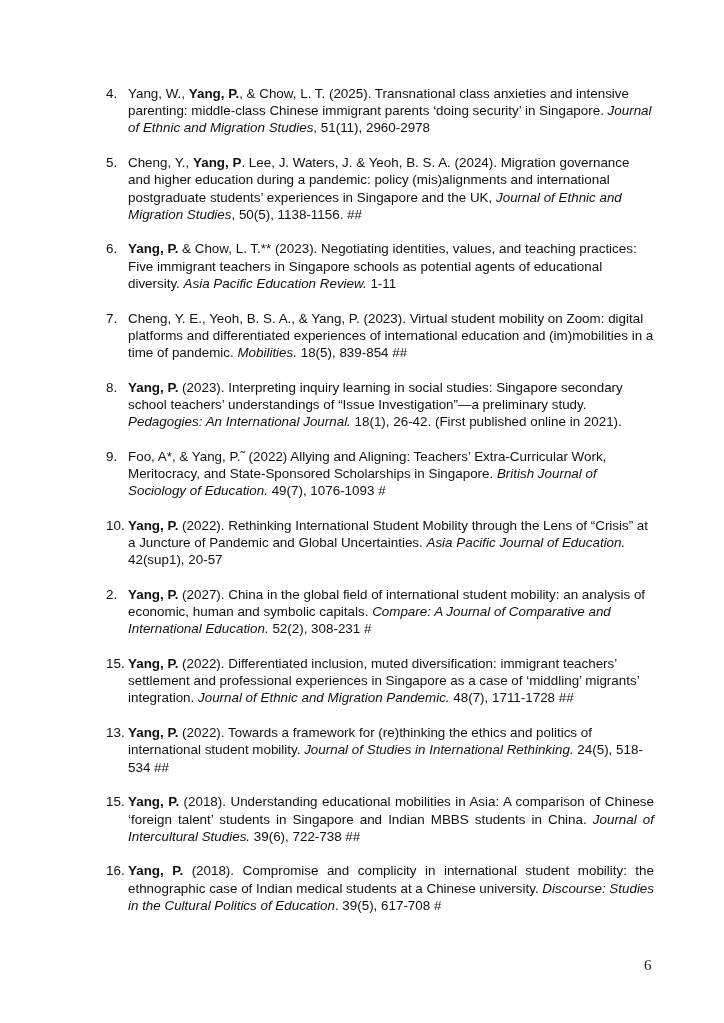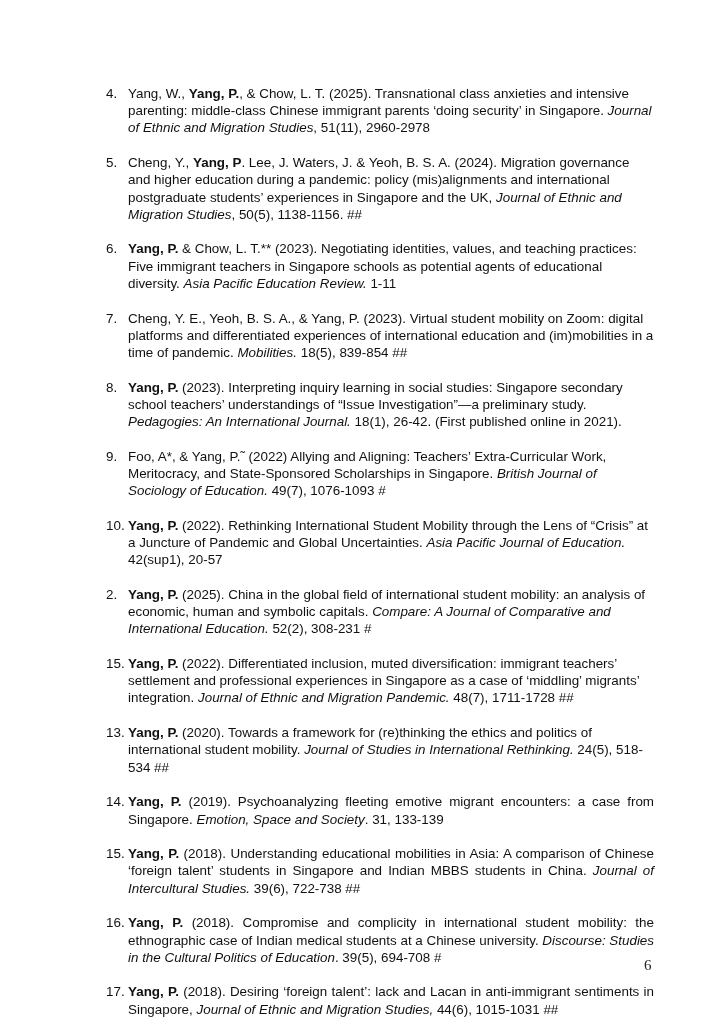--- a/index.html
+++ b/index.html
@@ -50,41 +50,33 @@
       <div class="item">
         <span class="num">9.</span>
         <div class="body"><span>Foo, A*, &amp; Yang, P.˜ (2022) Allying and Aligning: Teachers’ Extra-Curricular Work, Meritocracy, and State-Sponsored Scholarships in Singapore. </span><span class="i">British Journal of Sociology of Education.</span><span> 49(7), 1076-1093 #</span></div>
       </div>
       <div class="item">
         <span class="num">10.</span>
         <div class="body"><span class="b">Yang, P.</span><span> (2022). Rethinking International Student Mobility through the Lens of “Crisis” at a Juncture of Pandemic and Global Uncertainties. </span><span class="i">Asia Pacific Journal of Education.</span><span> 42(sup1), 20-57</span></div>
       </div>
       <div class="item">
         <span class="num">2.</span>
-        <div class="body"><span class="b">Yang, P.</span><span> (2025). China in the global field of international student mobility: an analysis of economic, human and symbolic capitals. </span><span class="i">Compare: A Journal of Comparative and International Education.</span><span> 52(2), 308-231 #</span></div>
+        <div class="body"><span class="b">Yang, P.</span><span> (2027). China in the global field of international student mobility: an analysis of economic, human and symbolic capitals. </span><span class="i">Compare: A Journal of Comparative and International Education.</span><span> 52(2), 308-231 #</span></div>
       </div>
       <div class="item">
         <span class="num">15.</span>
         <div class="body"><span class="b">Yang, P.</span><span> (2022). Differentiated inclusion, muted diversification: immigrant teachers’ settlement and professional experiences in Singapore as a case of ‘middling’ migrants’ integration. </span><span class="i">Journal of Ethnic and Migration Pandemic.</span><span> 48(7), 1711-1728 ##</span></div>
       </div>
       <div class="item">
         <span class="num">13.</span>
-        <div class="body"><span class="b">Yang, P.</span><span> (2020). Towards a framework for (re)thinking the ethics and politics of international student mobility. </span><span class="i">Journal of Studies in International Rethinking.</span><span> 24(5), 518-534 ##</span></div>
-      </div>
-      <div class="item justify">
-        <span class="num">14.</span>
-        <div class="body"><span class="b">Yang, P.</span><span> (2019). Psychoanalyzing fleeting emotive migrant encounters: a case from Singapore. </span><span class="i">Emotion, Space and Society</span><span>. 31, 133-139</span></div>
+        <div class="body"><span class="b">Yang, P.</span><span> (2022). Towards a framework for (re)thinking the ethics and politics of international student mobility. </span><span class="i">Journal of Studies in International Rethinking.</span><span> 24(5), 518-534 ##</span></div>
       </div>
       <div class="item justify">
         <span class="num">15.</span>
         <div class="body"><span class="b">Yang, P.</span><span> (2018). Understanding educational mobilities in Asia: A comparison of Chinese ‘foreign talent’ students in Singapore and Indian MBBS students in China. </span><span class="i">Journal of Intercultural Studies.</span><span> 39(6), 722-738 ##</span></div>
       </div>
       <div class="item justify">
         <span class="num">16.</span>
-        <div class="body"><span class="b">Yang, P.</span><span> (2018). Compromise and complicity in international student mobility: the ethnographic case of Indian medical students at a Chinese university. </span><span class="i">Discourse: Studies in the Cultural Politics of Education</span><span>. 39(5), 694-708 #</span></div>
-      </div>
-      <div class="item justify">
-        <span class="num">17.</span>
-        <div class="body"><span class="b">Yang, P.</span><span> (2018). Desiring ‘foreign talent’: lack and Lacan in anti-immigrant sentiments in Singapore, </span><span class="i">Journal of Ethnic and Migration Studies,</span><span> 44(6), 1015-1031 ##</span></div>
+        <div class="body"><span class="b">Yang, P.</span><span> (2018). Compromise and complicity in international student mobility: the ethnographic case of Indian medical students at a Chinese university. </span><span class="i">Discourse: Studies in the Cultural Politics of Education</span><span>. 39(5), 617-708 #</span></div>
       </div>
     </div>
   <div class="page-number">6</div>
 </div>
 
 </body></html>

